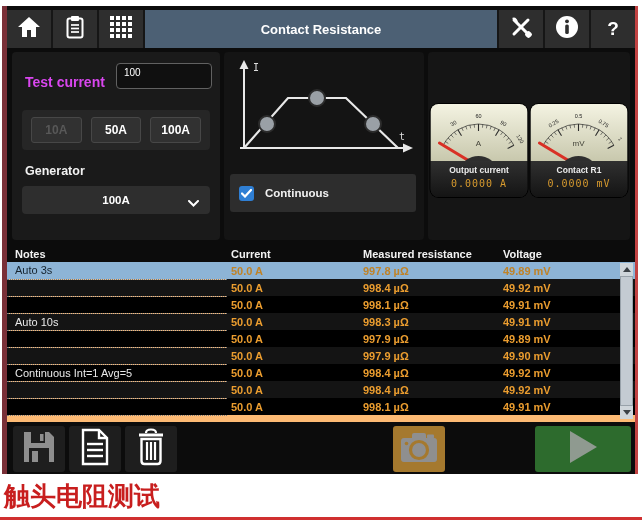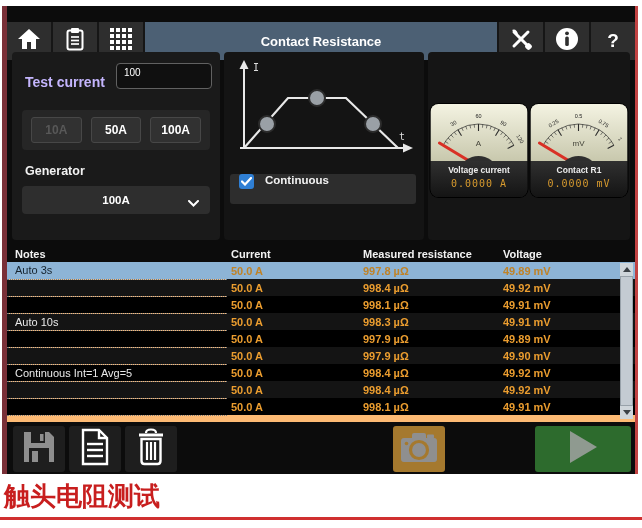--- a/index.html
+++ b/index.html
@@ -4,59 +4,59 @@
 <style>
   * { margin:0; padding:0; box-sizing:border-box; }
   body { font-family:"Liberation Sans", sans-serif; background:#ffffff; }
   .page { position:relative; width:642px; height:528px; background:#ffffff; overflow:hidden; }
 
   
   .app { position:absolute; left:2px; top:6px; width:636px; height:468px;
          background:#0c0c0c; border-left:5px solid #7a3038; border-right:3px solid #c24343; }
 
   
-  .topbar { position:absolute; top:16px; left:0; right:0; height:38px; background:#232323; display:flex; }
+  .topbar { position:absolute; top:4px; left:0; right:0; height:38px; background:#232323; display:flex; }
   .tb-btn { width:46px; height:38px; background:#2e2e2e; border-right:2px solid #161616;
             display:flex; align-items:center; justify-content:center; cursor:pointer; }
   .tb-right .tb-btn { border-right:none; border-left:2px solid #161616; }
   .tb-left, .tb-right { display:flex; }
   .titlebox { flex:1; background:#4c6074; display:flex; flex-direction:column;
               align-items:center; justify-content:center; }
   .title { color:#ffffff; font-weight:bold; font-size:13px; line-height:15px; }
   .subtitle { color:#dbe2e9; font-size:8.5px; line-height:11px; }
   .qmark { color:#ffffff; font-weight:bold; font-size:19px; }
 
   
   .main { position:absolute; top:38px; left:0; right:0; height:202px; }
   .panel { position:absolute; top:8px; height:188px; border-radius:4px; }
   .panel.left  { left:5px;   width:208px; background:#1a1a1a; }
   .panel.center{ left:217px; width:200px; background:#141414; }
   .panel.right { left:421px; width:202px; background:#151515; }
 
-  .tc-label { position:absolute; left:13px; top:22px; color:#c4b5fd; font-weight:bold; font-size:14px; }
+  .tc-label { position:absolute; left:13px; top:22px; color:#d946ef; font-weight:bold; font-size:14px; }
   .tc-input { position:absolute; right:8px; top:11px; width:96px; height:26px;
               background:#101010; border:1px solid #616161; border-radius:4px;
               color:#ffffff; font-size:10px; padding:2px 7px 10px; outline:none;
               font-family:Liberation Sans, sans-serif; }
   .amp-group { position:absolute; left:10px; top:58px; width:188px; height:40px;
                background:#262626; border-radius:4px; display:flex; gap:9px;
                align-items:center; padding:0 9px; }
   .amp-btn { flex:1; height:26px; background:#313131; border:1px solid #474747; border-radius:3px;
              color:#ffffff; font-weight:bold; font-size:12px; cursor:pointer;
              font-family:"Liberation Sans", sans-serif; }
   .amp-btn.disabled { color:#585858; }
   .gen-label { position:absolute; left:13px; top:112px; color:#f2f2f2; font-weight:bold; font-size:12.5px; }
   .dropdown { position:absolute; left:10px; top:134px; width:188px; height:28px;
               background:#2e2e2e; border-radius:4px; display:flex; align-items:center;
               justify-content:center; color:#ffffff; font-weight:bold; font-size:11.5px; cursor:pointer; }
   .dd-chevron { position:absolute; right:11px; top:11px; }
 
   .graph-svg { position:absolute; left:6px; top:4px; }
-  .cont-bar { position:absolute; left:6px; top:122px; width:186px; height:30px;
-              background:#2d2d2d; border-radius:3px; display:flex; 
+  .cont-bar { position:absolute; left:6px; top:122px; width:186px; height:38px;
+              background:#2d2d2d; border-radius:3px; display:flex; align-items:center;
               gap:11px; padding-left:9px; cursor:pointer; }
   .checkbox { width:15px; height:15px; background:#2f7fd4; border-radius:3px;
               display:flex; align-items:center; justify-content:center; }
   .cont-label { color:#f2f2f2; font-weight:bold; font-size:11.5px; }
 
   
   .meters { position:absolute; left:50%; transform:translateX(-50%); top:52px; display:flex; gap:3px; }
   .meter { width:97px; height:93px; border-radius:8px; overflow:hidden; background:#1c1c1c;
            box-shadow:0 0 0 1px #000; }
   .meter-face { height:57px; background:linear-gradient(#f4f3e2,#c8c8ad); position:relative; }
@@ -264,21 +264,21 @@
                 <text x="24" y="21" font-size="5.5" fill="#222" text-anchor="middle" transform="rotate(-31 24 21)">30</text>
                 <text x="48" y="14" font-size="5.5" fill="#222" text-anchor="middle">60</text>
                 <text x="72" y="21" font-size="5.5" fill="#222" text-anchor="middle" transform="rotate(31 72 21)">90</text>
                 <text x="88" y="36" font-size="5.5" fill="#222" text-anchor="middle" transform="rotate(58 88 36)">120</text>
                 <text x="48" y="42" font-size="8" fill="#44443a" text-anchor="middle">A</text>
                 <line x1="47" y1="62" x2="9" y2="39" stroke="#d93025" stroke-width="3" stroke-linecap="round"></line>
                 <ellipse cx="48" cy="65" rx="17" ry="13" fill="#2e2e2e"></ellipse>
               </svg>
             </div>
             <div class="meter-band">
-              <div class="meter-label">Voltage current</div>
+              <div class="meter-label">Output current</div>
               <div class="meter-value">0.0000 A</div>
             </div>
           </div>
 
           <div class="meter">
             <div class="meter-face">
               <svg class="meter-scale" width="97" height="57" viewBox="0 0 97 57">
                   <path d="M12.682096285642928 41.22113748856435 A40 40 0 0 1 83.31790371435707 41.221137488564366" fill="none" stroke="#2b2b2b" stroke-width="0.7"></path>
                   <line x1="12.682096285642928" y1="41.22113748856435" x2="18.862729435655417" y2="44.5074384280656" stroke="#2b2b2b" stroke-width="1.1"></line>
                   <line x1="14.916777029017524" y1="37.51666488591478" x2="17.81155903897849" y2="39.48395670839724" stroke="#2b2b2b" stroke-width="0.6"></line>

